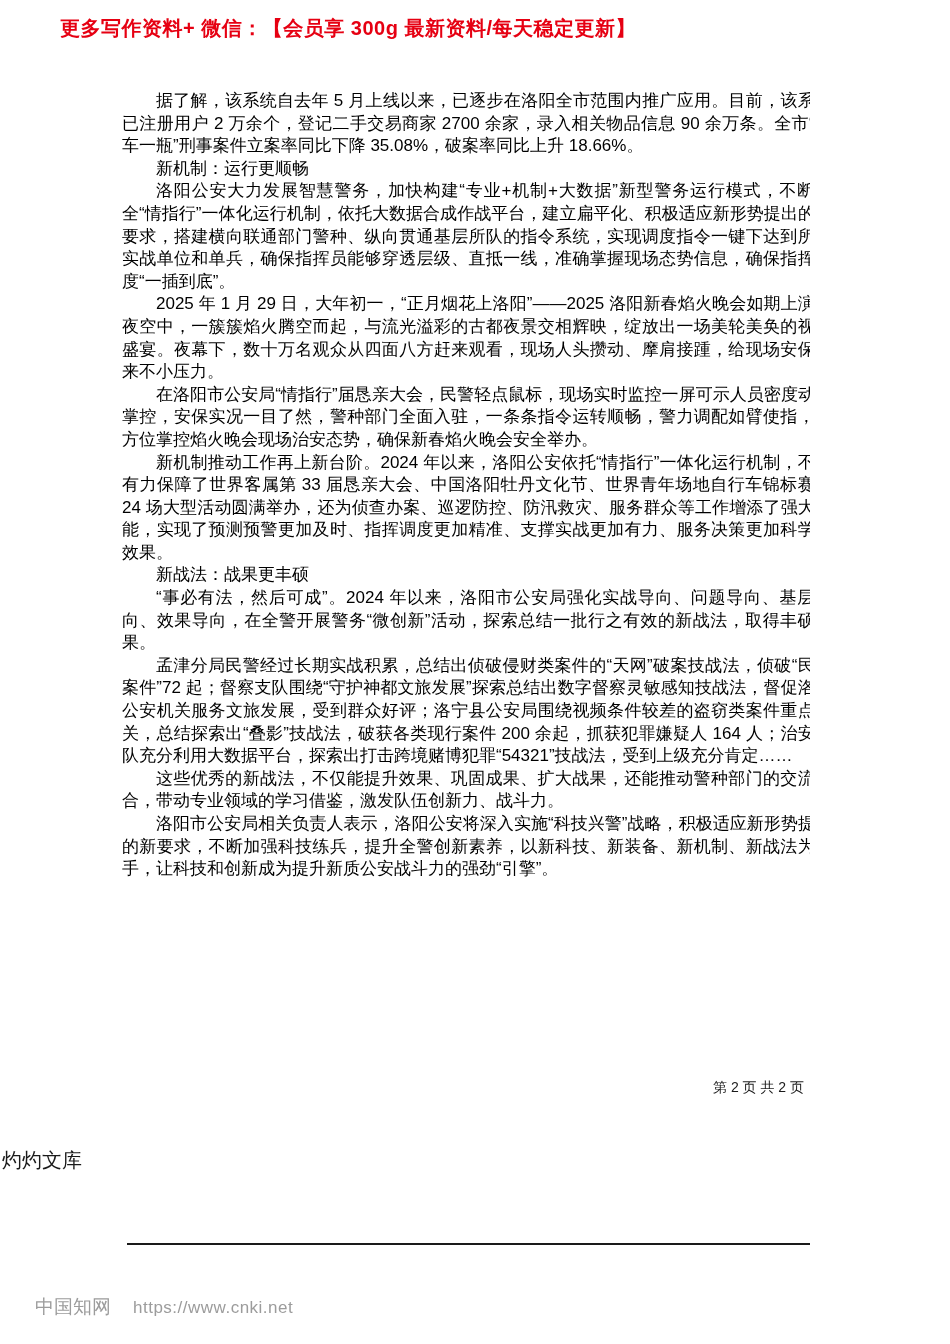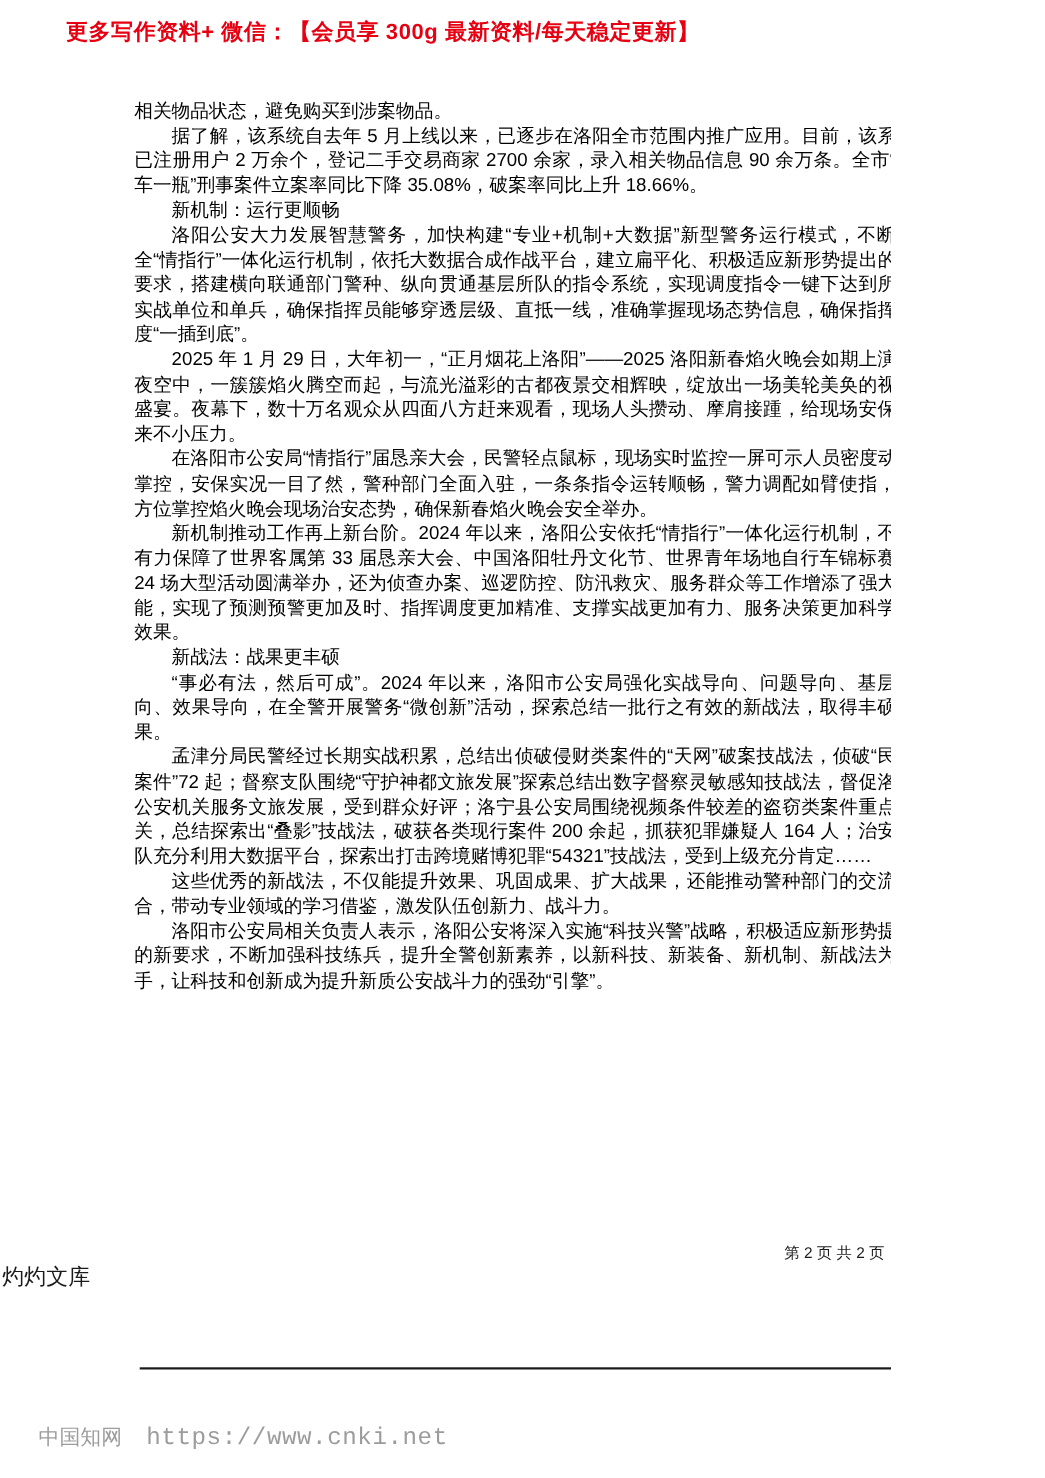--- a/index.html
+++ b/index.html
@@ -30,21 +30,21 @@
     font-size: 17px;
     line-height: 22.6px;
     text-align: justify;
     color: #000000;
   }
   .doc-body p { margin: 0; text-indent: 2em; }
   .doc-body p.no-indent { text-indent: 0; }
   .page-indicator {
     position: absolute;
     left: 713px;
-    top: 1131px;
+    top: 1079px;
     font-size: 14px;
     color: #1a1a1a;
     white-space: nowrap;
   }
   .library-name {
     position: absolute;
     left: 2px;
     top: 1147px;
     font-size: 20px;
     color: #1a1a1a;
@@ -65,34 +65,33 @@
     color: #9c9c9c;
     white-space: nowrap;
   }
   .cnki-footer .site-name {
     font-family: Liberation Serif, serif;
     font-size: 19px;
     margin-right: 22px;
     text-align: right;
   }
   .cnki-footer .site-url {
-    font-family: Liberation Mono, monospace;
-    font-size: 22px;
+    font-family: Liberation Sans, sans-serif;
+    font-size: 17px;
     letter-spacing: 0.5px;
   }
 </style>
 </head>
 <body>
 
 <div class="page">
 
   <div class="promo-banner">更多写作资料+ 微信：【会员享 300g 最新资料/每天稳定更新】</div>
 
   <div class="doc-body">
-    <p class="no-indent">相关物品状态，避免购买到涉案物品。</p>
     <p>据了解，该系统自去年 5 月上线以来，已逐步在洛阳全市范围内推广应用。目前，该系统已注册用户 2 万余个，登记二手交易商家 2700 余家，录入相关物品信息 90 余万条。全市“三车一瓶”刑事案件立案率同比下降 35.08%，破案率同比上升 18.66%。</p>
     <p>新机制：运行更顺畅</p>
     <p>洛阳公安大力发展智慧警务，加快构建“专业+机制+大数据”新型警务运行模式，不断健全“情指行”一体化运行机制，依托大数据合成作战平台，建立扁平化、积极适应新形势提出的新要求，搭建横向联通部门警种、纵向贯通基层所队的指令系统，实现调度指令一键下达到所有实战单位和单兵，确保指挥员能够穿透层级、直抵一线，准确掌握现场态势信息，确保指挥调度“一插到底”。</p>
     <p>2025 年 1 月 29 日，大年初一，“正月烟花上洛阳”——2025 洛阳新春焰火晚会如期上演。夜空中，一簇簇焰火腾空而起，与流光溢彩的古都夜景交相辉映，绽放出一场美轮美奂的视觉盛宴。夜幕下，数十万名观众从四面八方赶来观看，现场人头攒动、摩肩接踵，给现场安保带来不小压力。</p>
     <p>在洛阳市公安局“情指行”届恳亲大会，民警轻点鼠标，现场实时监控一屏可示人员密度动态掌控，安保实况一目了然，警种部门全面入驻，一条条指令运转顺畅，警力调配如臂使指，全方位掌控焰火晚会现场治安态势，确保新春焰火晚会安全举办。</p>
     <p>新机制推动工作再上新台阶。2024 年以来，洛阳公安依托“情指行”一体化运行机制，不仅有力保障了世界客属第 33 届恳亲大会、中国洛阳牡丹文化节、世界青年场地自行车锦标赛等 24 场大型活动圆满举办，还为侦查办案、巡逻防控、防汛救灾、服务群众等工作增添了强大动能，实现了预测预警更加及时、指挥调度更加精准、支撑实战更加有力、服务决策更加科学的效果。</p>
     <p>新战法：战果更丰硕</p>
     <p>“事必有法，然后可成”。2024 年以来，洛阳市公安局强化实战导向、问题导向、基层导向、效果导向，在全警开展警务“微创新”活动，探索总结一批行之有效的新战法，取得丰硕战果。</p>
     <p>孟津分局民警经过长期实战积累，总结出侦破侵财类案件的“天网”破案技战法，侦破“民生案件”72 起；督察支队围绕“守护神都文旅发展”探索总结出数字督察灵敏感知技战法，督促洛阳公安机关服务文旅发展，受到群众好评；洛宁县公安局围绕视频条件较差的盗窃类案件重点攻关，总结探索出“叠影”技战法，破获各类现行案件 200 余起，抓获犯罪嫌疑人 164 人；治安支队充分利用大数据平台，探索出打击跨境赌博犯罪“54321”技战法，受到上级充分肯定……</p>
     <p>这些优秀的新战法，不仅能提升效果、巩固成果、扩大战果，还能推动警种部门的交流融合，带动专业领域的学习借鉴，激发队伍创新力、战斗力。</p>

